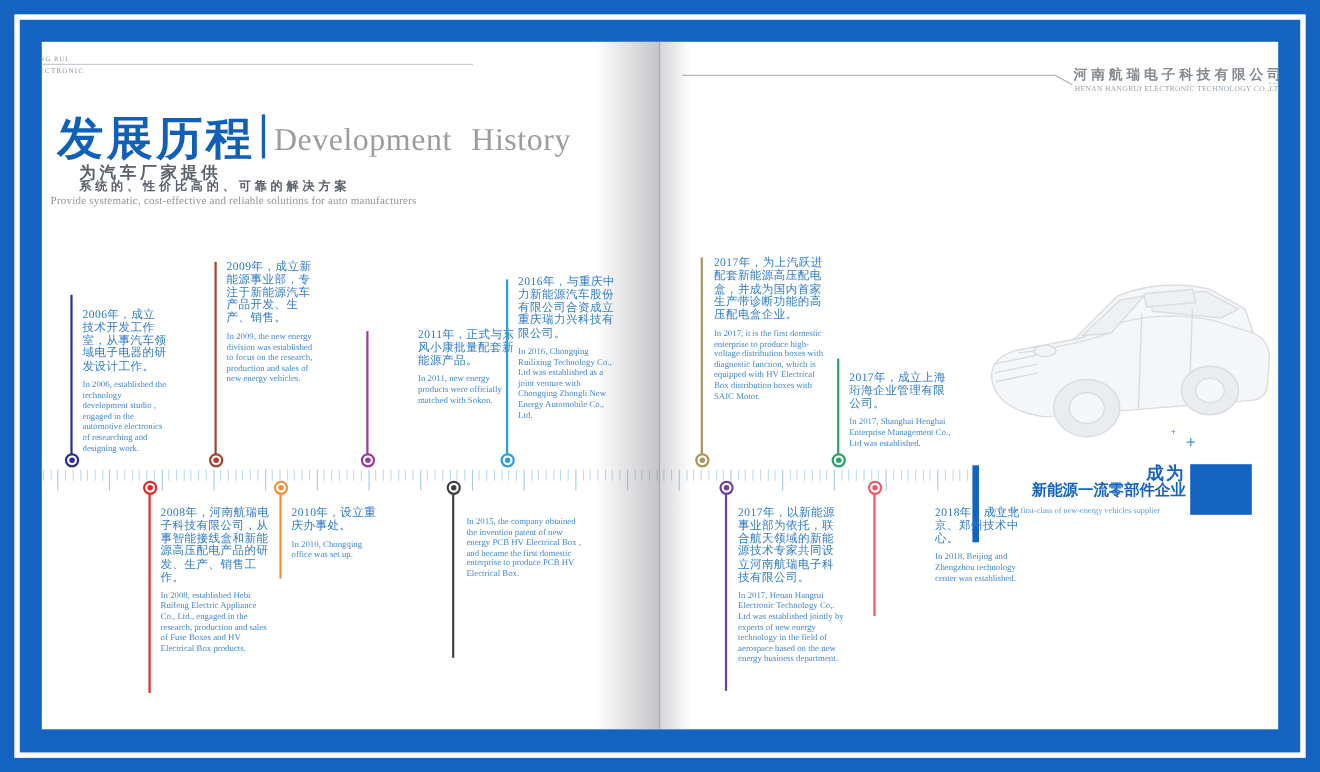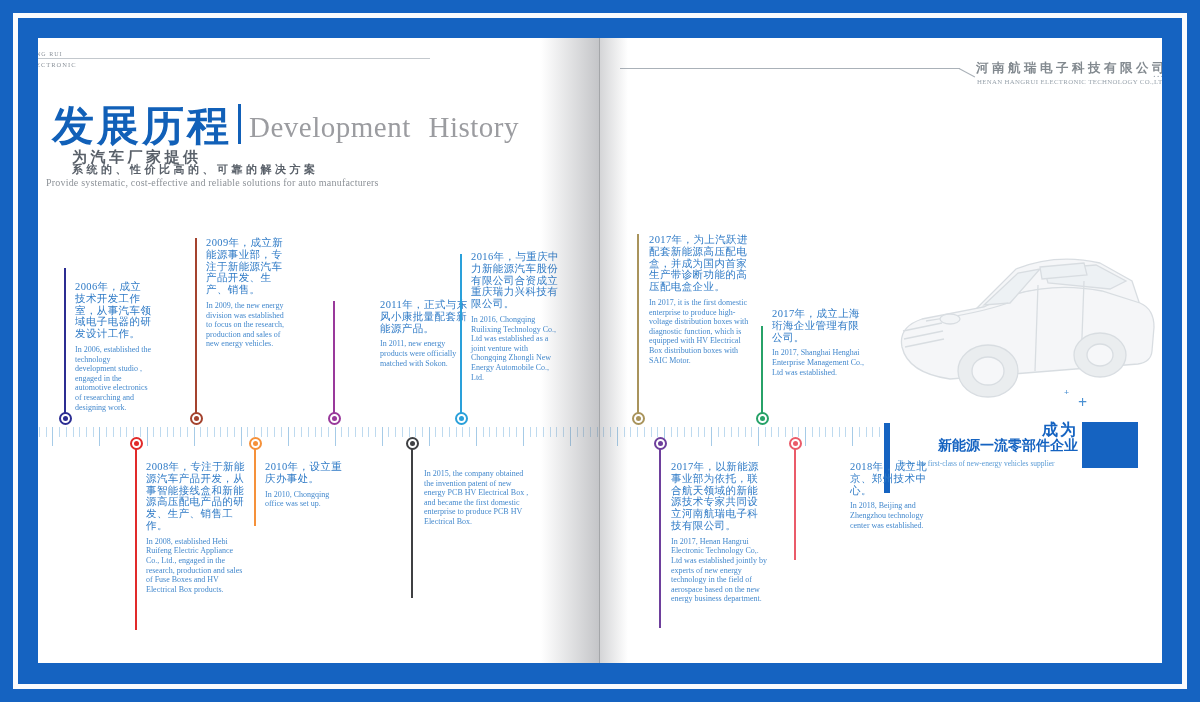--- a/index.html
+++ b/index.html
@@ -248,21 +248,21 @@
       </div>
       <div class="tl-text" style="left: 37px; top: 243px; width: 77px;">
         <div class="tl-cn">2006年，成立技术开发工作室，从事汽车领域电子电器的研发设计工作。</div>
         <div class="tl-en">In 2006, established the technology development studio , engaged in the automotive electronics of researching and designing work.</div>
       </div>
       <div class="tl-stem" style="background: rgb(225, 42, 42); left: 97px; top: 405px; height: 187px;"></div>
       <div class="tl-node" style="left: 91.5px; top: 398.5px; border: 2px solid rgb(225, 42, 42);">
         <div class="tl-dot" style="background: rgb(225, 42, 42);"></div>
       </div>
       <div class="tl-text" style="left: 108px; top: 423px; width: 100px;">
-        <div class="tl-cn">2008年，专注于新能源汽车产品开发，从事智能接线盒和新能源高压配电产品的研发、生产、销售工作。</div>
+        <div class="tl-cn">2008年，河南航瑞电子科技有限公司，从事智能接线盒和新能源高压配电产品的研发、生产、销售工作。</div>
         <div class="tl-en">In 2008, established Hebi Ruifeng Electric Appliance Co., Ltd., engaged in the research, production and sales of Fuse Boxes and HV Electrical Box products.</div>
       </div>
       <div class="tl-stem" style="background: rgb(164, 67, 46); left: 157px; top: 200px; height: 180px;"></div>
       <div class="tl-node" style="left: 151.5px; top: 373.5px; border: 2px solid rgb(164, 67, 46);">
         <div class="tl-dot" style="background: rgb(164, 67, 46);"></div>
       </div>
       <div class="tl-text" style="left: 168px; top: 199px; width: 80px;">
         <div class="tl-cn">2009年，成立新能源事业部，专注于新能源汽车产品开发、生产、销售。</div>
         <div class="tl-en">In 2009, the new energy division was established to focus on the research, production and sales of new energy vehicles.</div>
       </div>
@@ -302,21 +302,21 @@
         <div class="tl-dot" style="background: rgb(169, 148, 92);"></div>
       </div>
       <div class="tl-text" style="left: 611px; top: 196px; width: 100px;">
         <div class="tl-cn">2017年，为上汽跃进配套新能源高压配电盒，并成为国内首家生产带诊断功能的高压配电盒企业。</div>
         <div class="tl-en">In 2017, it is the first domestic enterprise to produce high-voltage distribution boxes with diagnostic function, which is equipped with HV Electrical Box distribution boxes with SAIC Motor.</div>
       </div>
       <div class="tl-stem" style="background: rgb(39, 162, 104); left: 723px; top: 288px; height: 92px;"></div>
       <div class="tl-node" style="left: 717.5px; top: 373.5px; border: 2px solid rgb(39, 162, 104);">
         <div class="tl-dot" style="background: rgb(39, 162, 104);"></div>
       </div>
-      <div class="tl-text" style="left: 734px; top: 270px; width: 93px;">
+      <div class="tl-text" style="left: 734px; top: 300px; width: 93px;">
         <div class="tl-cn">2017年，成立上海珩海企业管理有限公司。</div>
         <div class="tl-en">In 2017, Shanghai Henghai Enterprise Management Co., Ltd was established.</div>
       </div>
       <div class="tl-stem" style="background: rgb(110, 63, 156); left: 621px; top: 405px; height: 185px;"></div>
       <div class="tl-node" style="left: 615.5px; top: 398.5px; border: 2px solid rgb(110, 63, 156);">
         <div class="tl-dot" style="background: rgb(110, 63, 156);"></div>
       </div>
       <div class="tl-text" style="left: 633px; top: 423px; width: 98px;">
         <div class="tl-cn">2017年，以新能源事业部为依托，联合航天领域的新能源技术专家共同设立河南航瑞电子科技有限公司。</div>
         <div class="tl-en">In 2017, Henan Hangrui Electronic Technology Co,. Ltd was established jointly by experts of new energy technology in the field of aerospace based on the new energy business department.</div>

